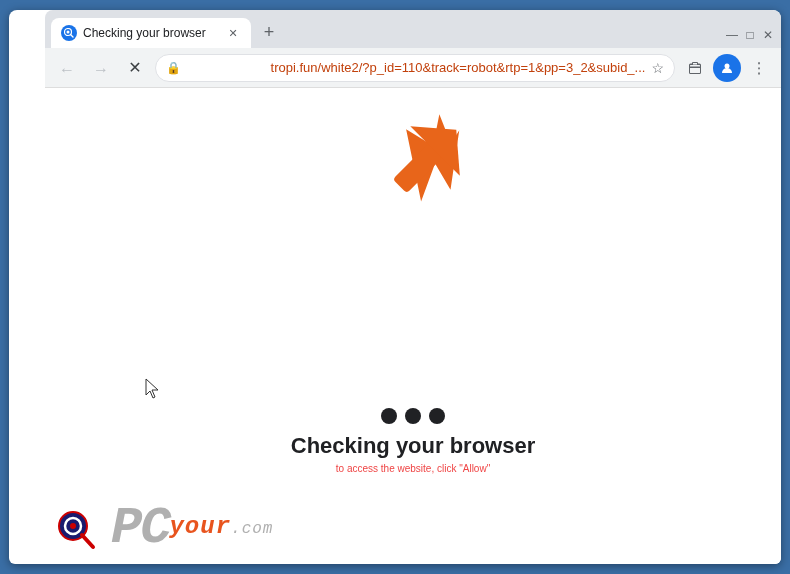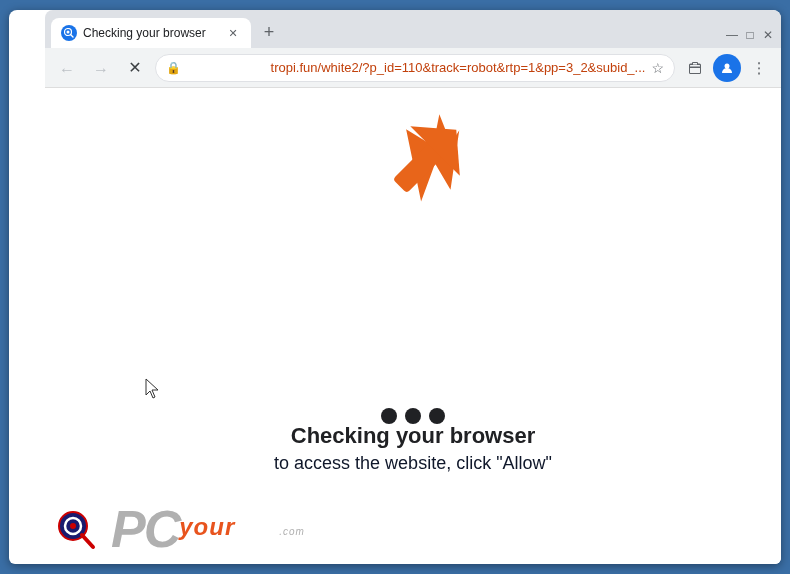--- a/index.html
+++ b/index.html
@@ -230,41 +230,42 @@
     }
 
     .check-title {
       font-size: 22px;
       font-weight: 600;
       color: #202124;
       margin-bottom: 4px;
     }
 
     .check-sub {
-      font-size: 18px;
-      color: #0f172a;
+      font-size: 10px;
+      color: #ef4444;
     }
 
     
     .watermark {
       position: absolute;
       bottom: 0;
       left: 0;
       width: 270px;
       height: 70px;
       display: flex;
       align-items: center;
       padding: 8px;
       gap: 8px;
     }
 
     .pcrisk-logo {
       display: flex;
       align-items: center;
       gap: 0;
+      font-family: Liberation Mono, monospace;
     }
 
     .pc-text {
       font-size: 52px;
       font-weight: 900;
       color: #b0b0b0;
       line-height: 1;
       letter-spacing: -2px;
       font-style: italic;
     }
@@ -415,19 +416,19 @@
     <div class="watermark">
       <svg width="50" height="50" viewBox="0 0 50 50">
         <circle cx="20" cy="22" r="14" fill="#1a1a6e" stroke="#cc0000" stroke-width="2"></circle>
         <circle cx="20" cy="22" r="8" fill="none" stroke="#ffffff" stroke-width="2.5"></circle>
         <circle cx="20" cy="22" r="3" fill="#cc0000"></circle>
         <line x1="29" y1="31" x2="40" y2="43" stroke="#cc0000" stroke-width="4" stroke-linecap="round"></line>
       </svg>
       <div class="pcrisk-logo">
         <span class="pc-text">PC</span>
         <div style="display:flex;flex-direction:column;justify-content:flex-end;">
-          <span class="risk-text"><span>your</span><span style="color:#b0b0b0;font-size:10px;font-weight:400;margin-left:44px;">.com</span></span>
+          <span class="risk-text"><span>your</span><span style="color:#b0b0b0;font-size:16px;font-weight:400;">.com</span></span>
         </div>
       </div>
     </div>
 
   </div>
 </div>
 
 </body></html>

